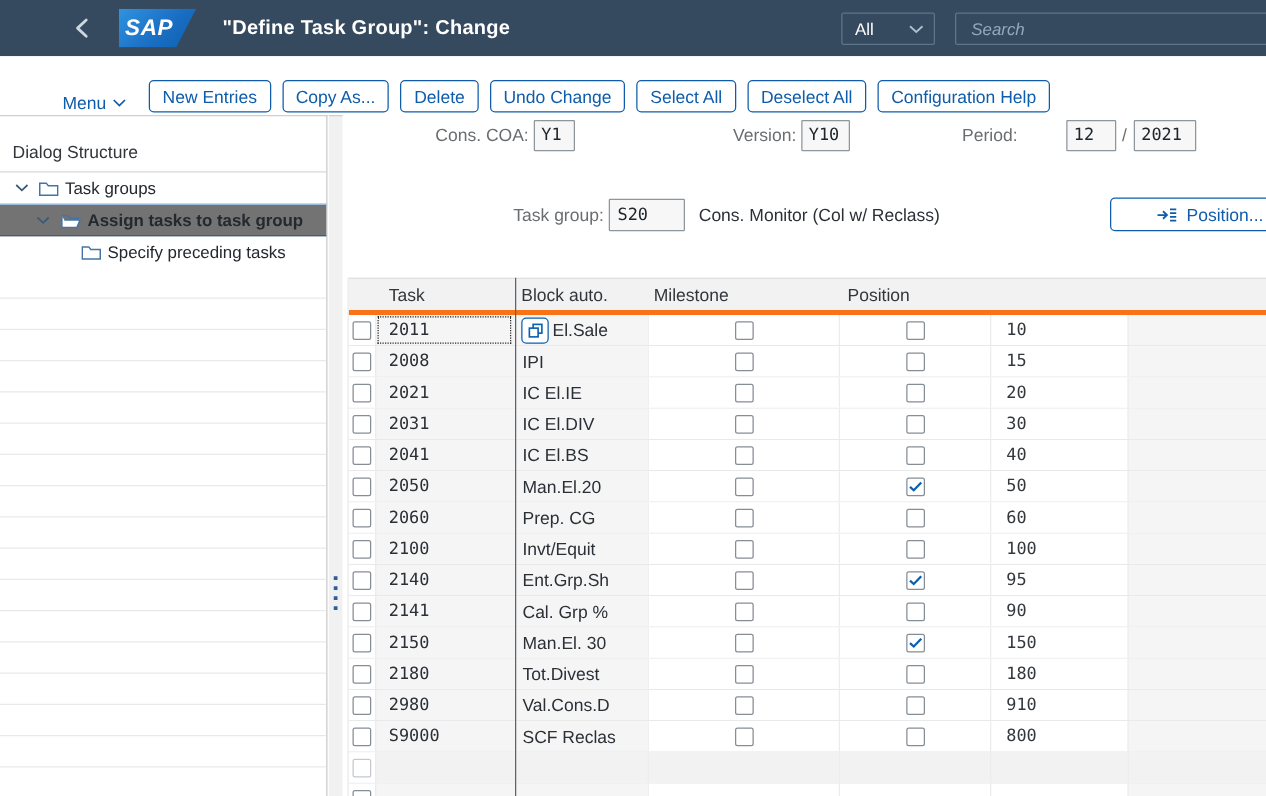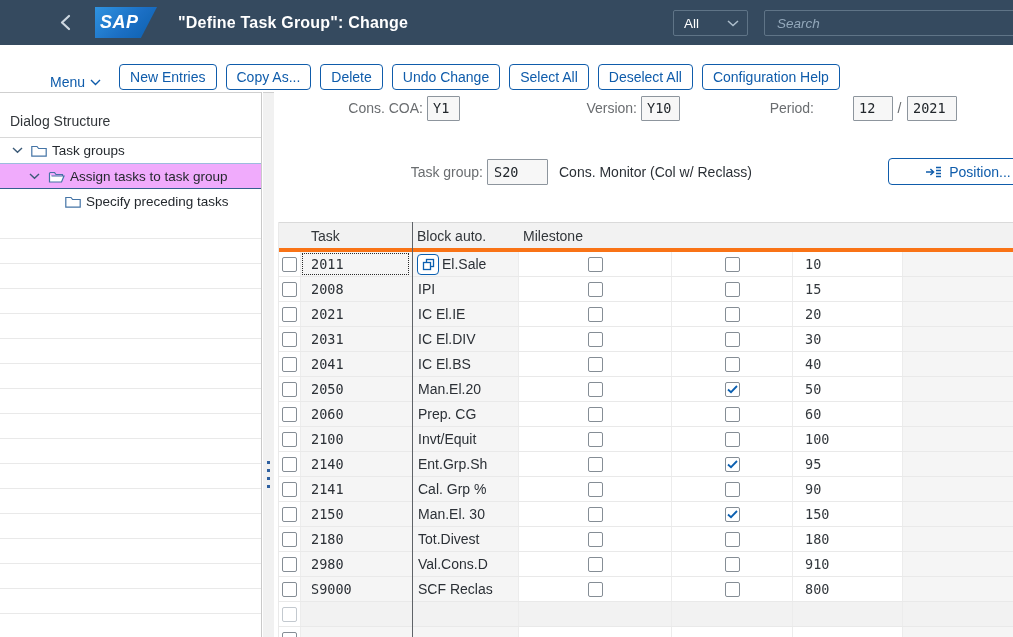--- a/index.html
+++ b/index.html
@@ -30,21 +30,21 @@
   .tb-btns { display:flex; margin-left:18px; gap:9px; }
   .tb-btn { height:26px; border:1px solid #0f5cab; border-radius:4px; background:#fff;
     color:#0f5cab; font-size:14px; padding:0 10px; display:flex; align-items:center; cursor:pointer; white-space:nowrap; }
 
   
   .sidebar { position:absolute; left:0; top:92px; width:262px; height:545px; background:#fff;
     border-top:1px solid #cfcfcf; border-right:1px solid #c9c9c9; }
   .sb-title { height:33px; line-height:33px; padding-left:10px; font-size:14px; color:#32363a;
     border-bottom:1px solid #d8d8d8;margin-top:12px; }
   .tree-row { height:25px; display:flex; align-items:center; font-size:13.5px; color:#24292e; cursor:pointer; white-space:nowrap; }
-  .tree-row.sel { background:#f0abfc; border-top:1px solid #9cbcdd; border-bottom:1px solid #33608f; height:26px; }
+  .tree-row.sel { background:#737373; border-top:1px solid #9cbcdd; border-bottom:1px solid #33608f; height:26px;font-weight:bold; }
   .tree-chevron { display:inline-flex; width:12px; }
   .tree-ico { display:inline-flex; margin:0 5px 0 7px; }
   .sb-empty { height:25px; border-bottom:1px solid #e9e9e9; }
 
   
   .splitter { position:absolute; left:263px; top:92px; width:11px; height:545px; background:#f1f1f1;
     border-top:1px solid #cfcfcf; cursor:col-resize; }
   .grip { position:absolute; left:4px; top:368px; display:flex; flex-direction:column; gap:5px; }
   .grip span { width:3px; height:3px; background:#2d5f9f; display:block; }
 
@@ -216,20 +216,21 @@
   </svg>
   <span>Position...</span>
 </div>
 
 <div class="tbl">
   <div class="trow thead">
     <div class="hc"></div>
     <div class="hc h-task">Task</div>
     <div class="hc h-block">Block auto.</div>
     <div class="hc h-mile">Milestone</div>
+    <div class="hc h-pos">Position</div>
     <div class="hc"></div>
   </div>
   <div id="tbody">
       <div class="trow drow">
         <div class="cell c-cb">
           <div class="cb"></div>
         </div>
         <div class="cell c-task focus-dotted">2011</div>
         <div class="cell c-short">
           <div class="detail-btn">

